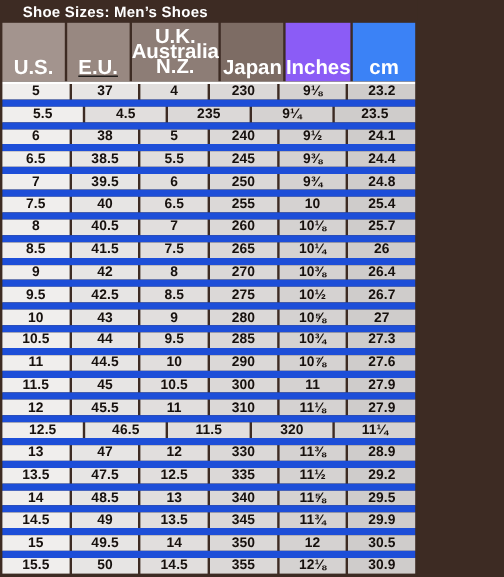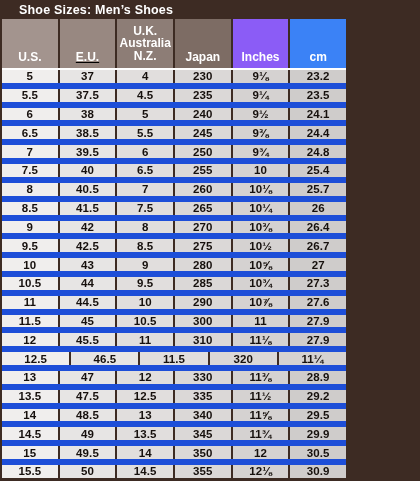--- a/index.html
+++ b/index.html
@@ -54,21 +54,21 @@
     justify-content: center;
     padding-bottom: 5px;
     box-sizing: border-box;
   }
   .header-cell.multiline {
     align-items: center;
     padding-bottom: 0;
   }
   .header-label {
     color: #ffffff;
-    font-size: 12px;
+    font-size: 17px;
     font-weight: bold;
     text-align: center;
     line-height: 12.5px;
     white-space: pre-line;
   }
 
   
   .hc0 { background: #a3948e; }
   .hc1 { background: #988881; text-decoration: underline; }
   .hc2 { background: #8d7d76; }
@@ -150,21 +150,20 @@
       <div class="data-row">
         <div class="data-cell dc0">5</div>
         <div class="data-cell dc1">37</div>
         <div class="data-cell dc2">4</div>
         <div class="data-cell dc3">230</div>
         <div class="data-cell dc4">9⅛</div>
         <div class="data-cell dc5">23.2</div>
       </div>
       <div class="data-row">
         <div class="data-cell dc0">5.5</div>
-        <div class="data-cell dc1">37.5</div>
         <div class="data-cell dc2">4.5</div>
         <div class="data-cell dc3">235</div>
         <div class="data-cell dc4">9¼</div>
         <div class="data-cell dc5">23.5</div>
       </div>
       <div class="data-row">
         <div class="data-cell dc0">6</div>
         <div class="data-cell dc1">38</div>
         <div class="data-cell dc2">5</div>
         <div class="data-cell dc3">240</div>

